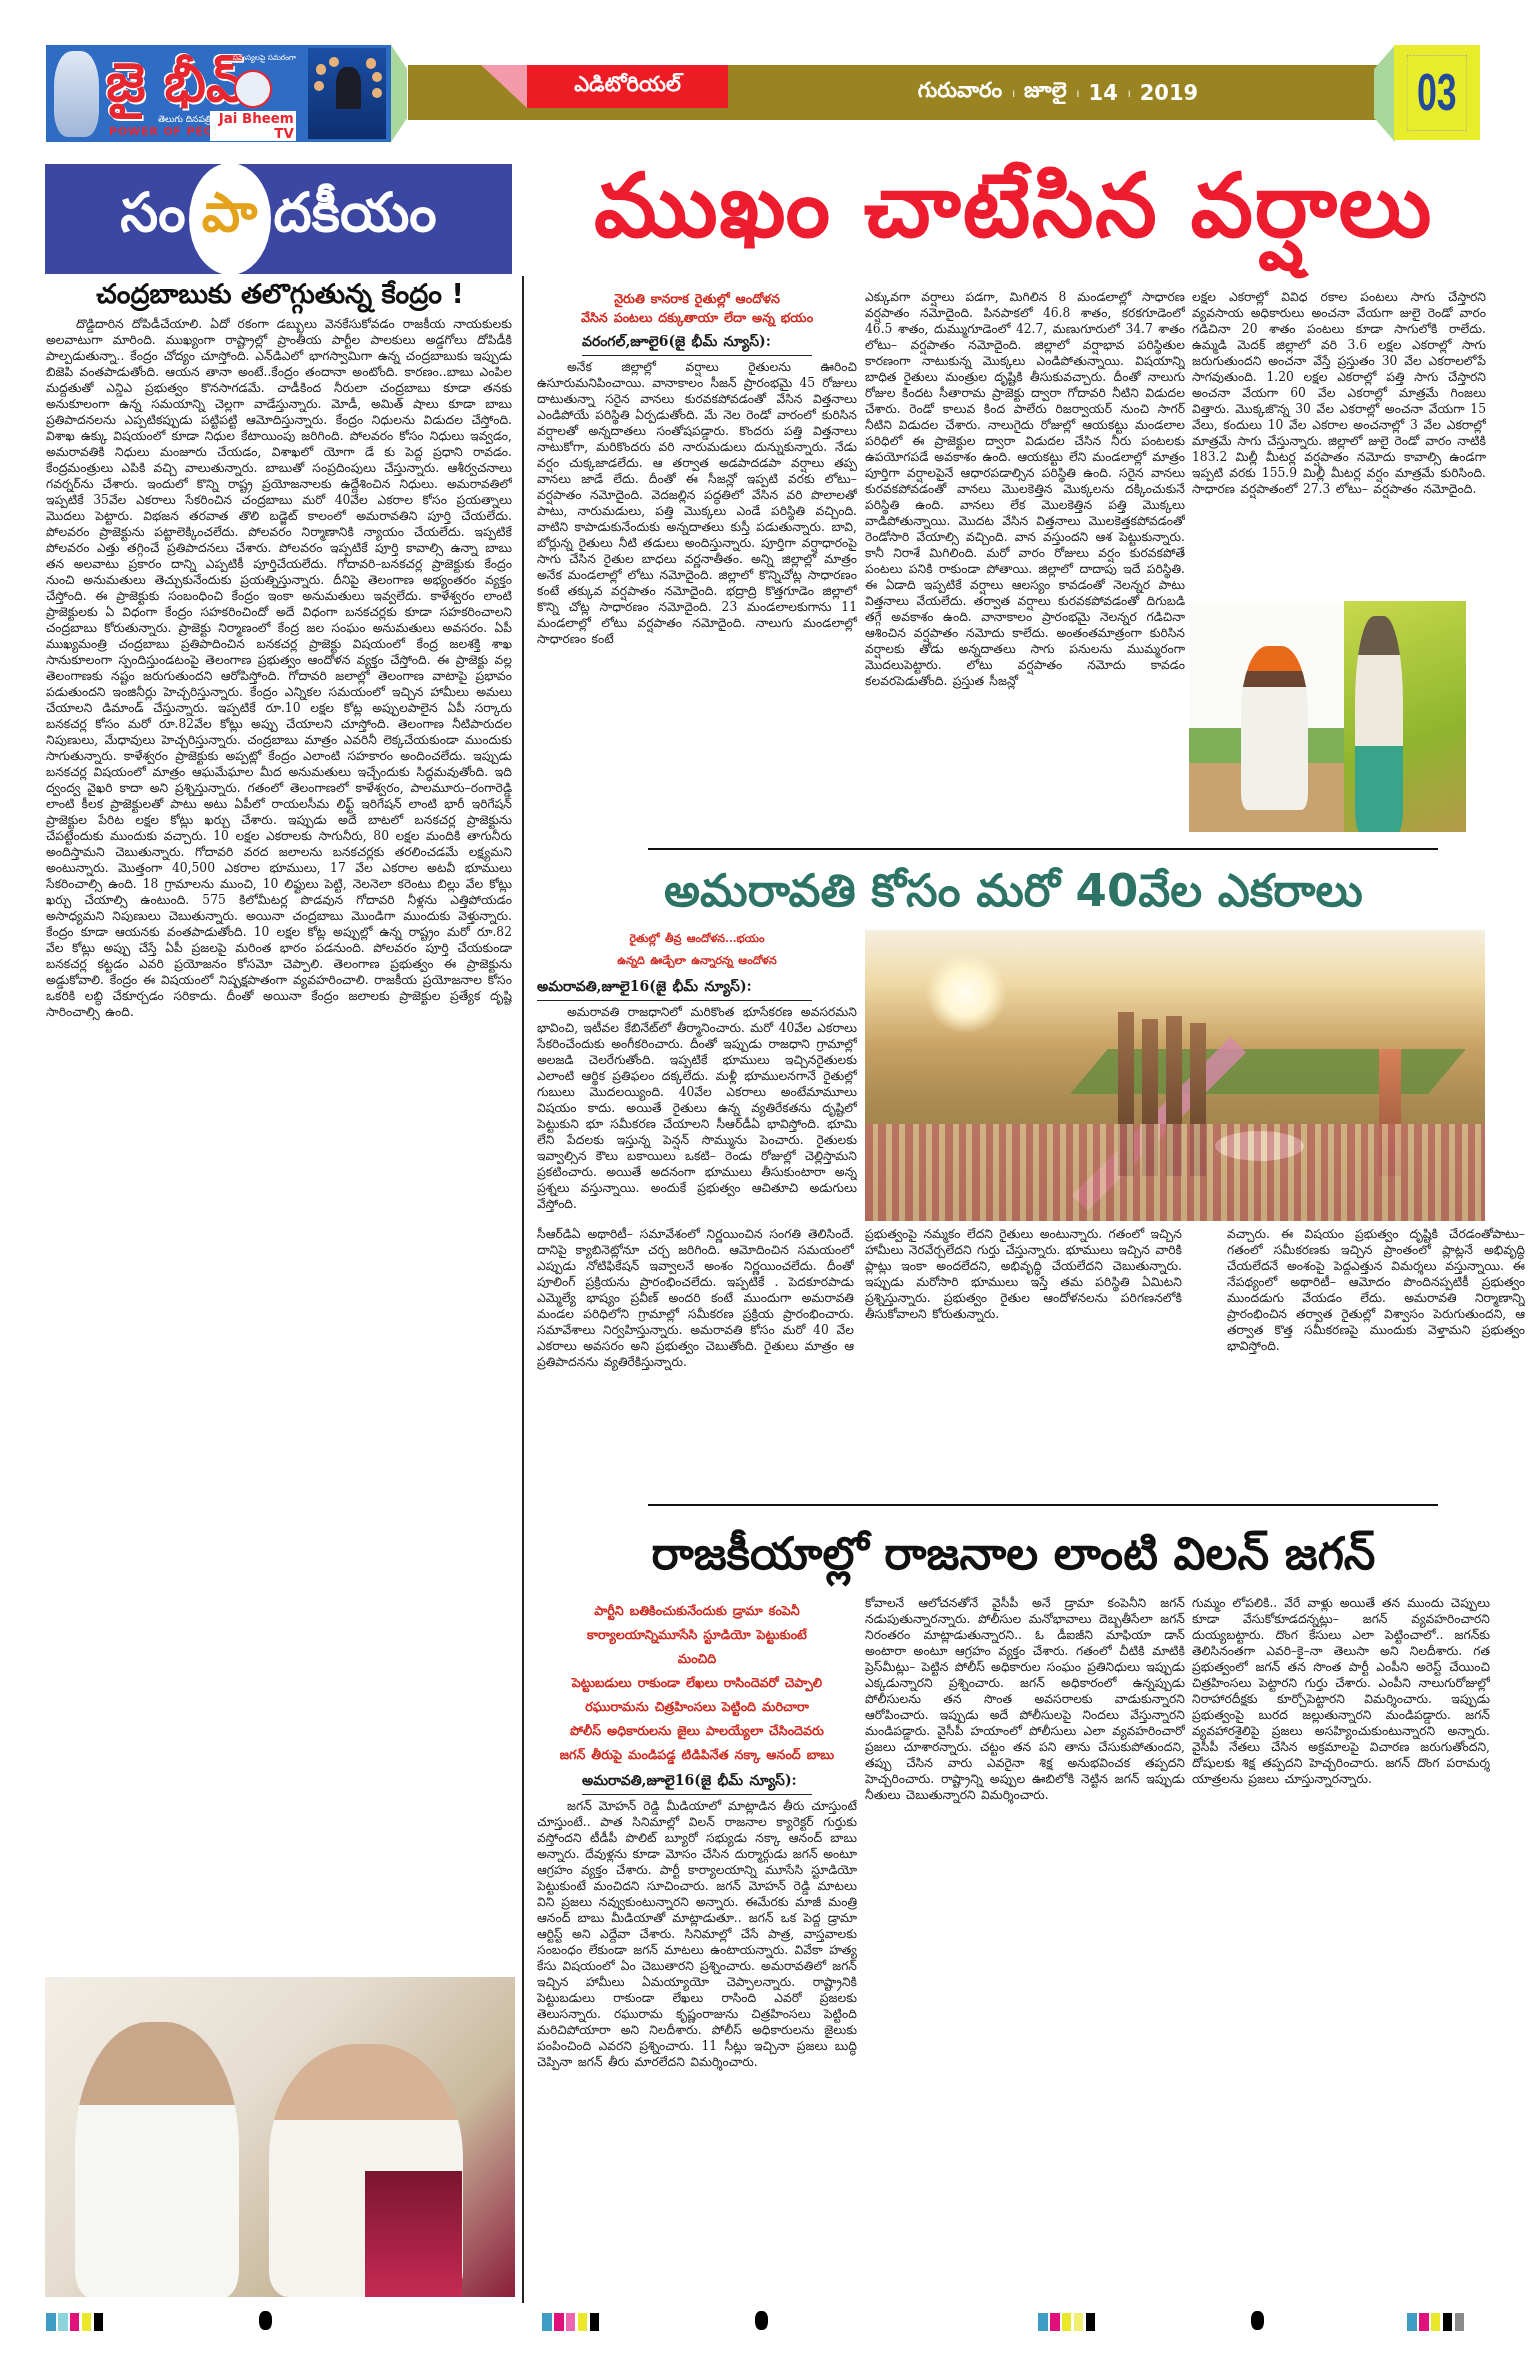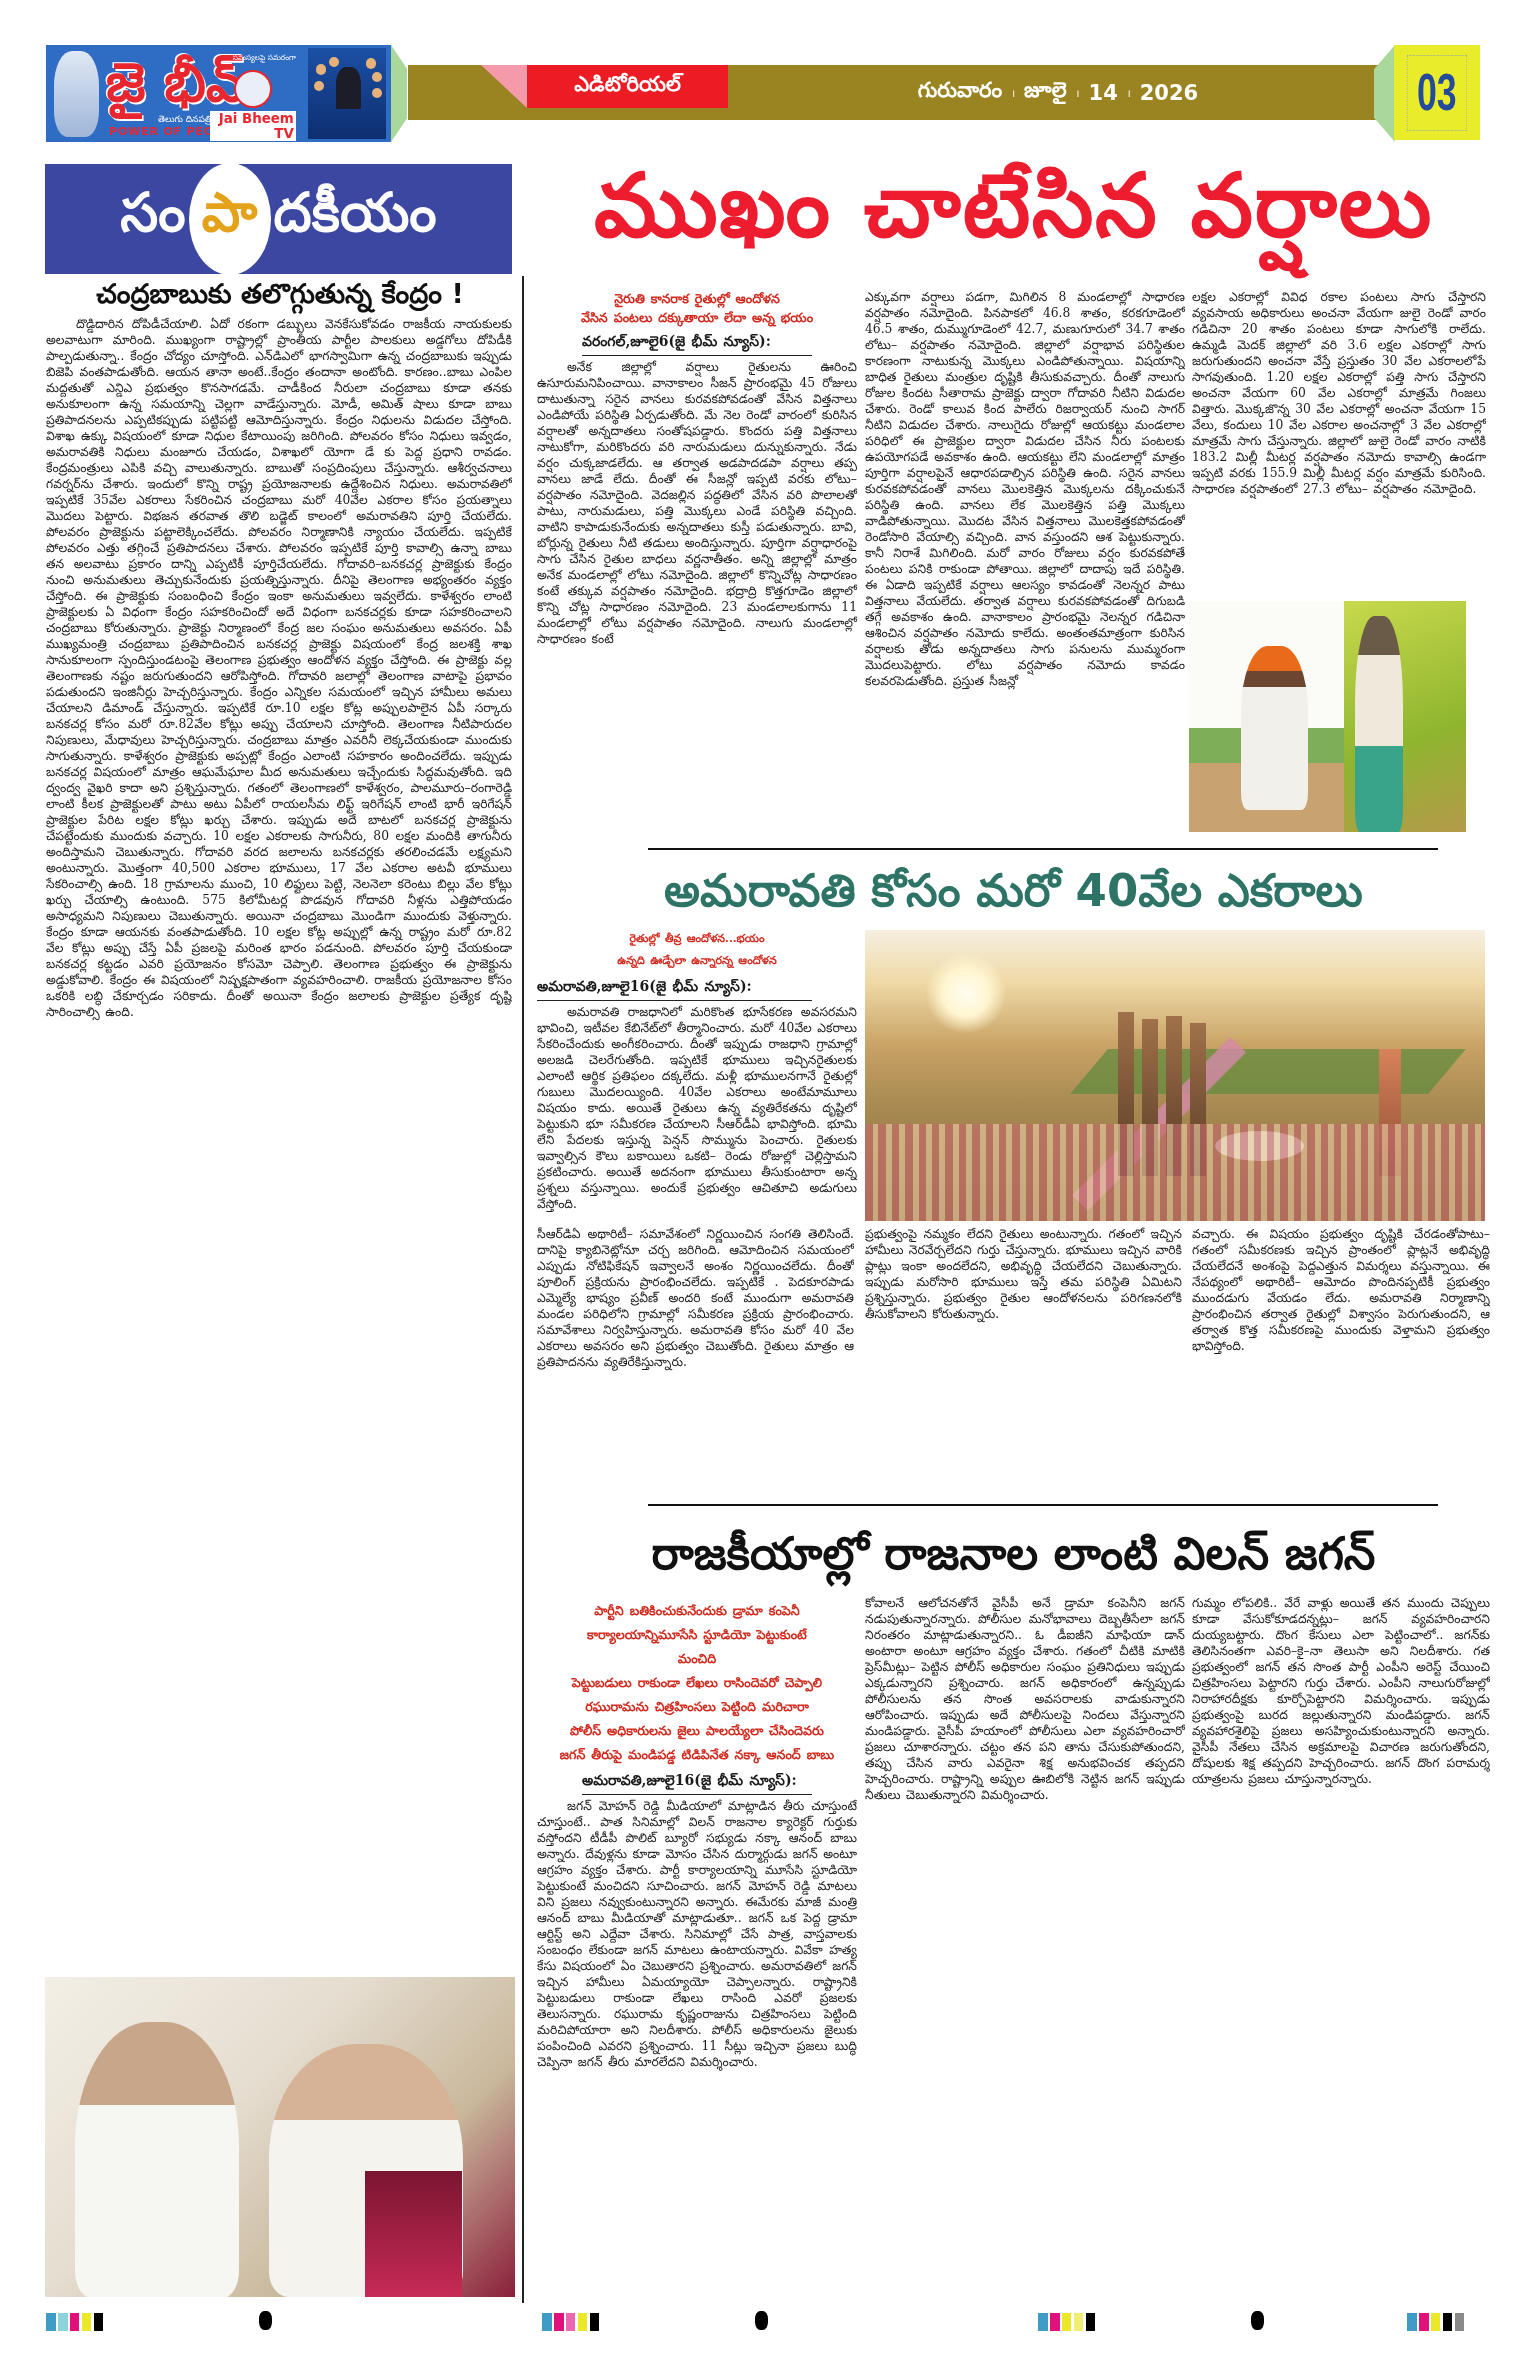--- a/index.html
+++ b/index.html
@@ -55,21 +55,21 @@
   .ama-side{left:537px;top:928px;width:320px;height:294px;}
   .ama-img{left:865px;top:930px;width:620px;height:291px;background:linear-gradient(180deg,#f6efe0 0%,#efd9a6 18%,#c8a265 40%,#a88a52 60%,#8b6c3c 100%);overflow:hidden;}
   .ama-img .sun{position:absolute;left:60px;top:22.4px;width:82px;height:82px;border-radius:50%;background:radial-gradient(#fffdf2,#fff5d0 40%,rgba(255,240,190,0) 70%);}
   .ama-img .tower{position:absolute;bottom:45px;width:16.4px;background:linear-gradient(#a0714a,#5a3b26);}
   .ama-img .road{position:absolute;left:283px;top:82px;width:22.4px;height:224px;background:#d68aa9;transform:rotate(45deg);opacity:.8;}
   .ama-img .green{position:absolute;left:224px;top:119px;width:358px;height:45px;background:#5c8a3c;transform:skewX(-40deg);opacity:.7;}
   .ama-img .roofs{position:absolute;left:0;bottom:0;width:100%;height:97px;background:repeating-linear-gradient(90deg,#c56b6b 0 7.5px,#e8c9a0 7.5px 13.4px);opacity:.65;}
   .ama-img .dome{position:absolute;left:350px;bottom:60px;width:89px;height:30px;border-radius:50%;background:#e9e5dc;}
   .amac1{left:537px;top:1226px;width:317px;height:283px;}
   .amac2{left:865px;top:1226px;width:317px;height:283px;}
-  .amac3{left:1192px;top:1226px;width:298px;height:283px;}
+  .amac3{left:1227px;top:1226px;width:298px;height:283px;}
   .hr2{left:648px;top:1504px;width:790px;}
   .jhead{left:533px;top:1513px;width:961px;font-size:45px;font-weight:bold;color:#111;text-align:center;line-height:82px;}
   .jside{left:537px;top:1599px;width:320px;height:701px;}
   .jc2{left:865px;top:1595px;width:320px;height:704px;}
   .jc3{left:1192px;top:1595px;width:298px;height:704px;}
   
   .marks{top:2313px;height:18px;display:flex;gap:2.2px;}
   .marks i{display:block;width:9.7px;height:18px;}
   .reg{top:2311px;width:13.4px;height:19.4px;border-radius:40%;background:#000;}
 </style>
@@ -101,21 +101,21 @@
 <div class="abs olive"></div>
 <div class="abs pinktri"></div>
 <div class="abs editorial">ఎడిటోరియల్</div>
 <div class="abs date">
   <span>గురువారం</span>
   <span class="sep">।</span>
   <span>జూలై</span>
   <span class="sep">।</span>
   <span>14</span>
   <span class="sep">।</span>
-  <span>2026</span>
+  <span>2019</span>
 </div>
 <div class="abs pagechev"></div>
 <div class="abs pagebox">
     <span>03</span>
   </div>
 
 <div class="abs samp">
   <span>సం</span>
   <span class="pa">పా</span>
   <span>దకీయం</span>

